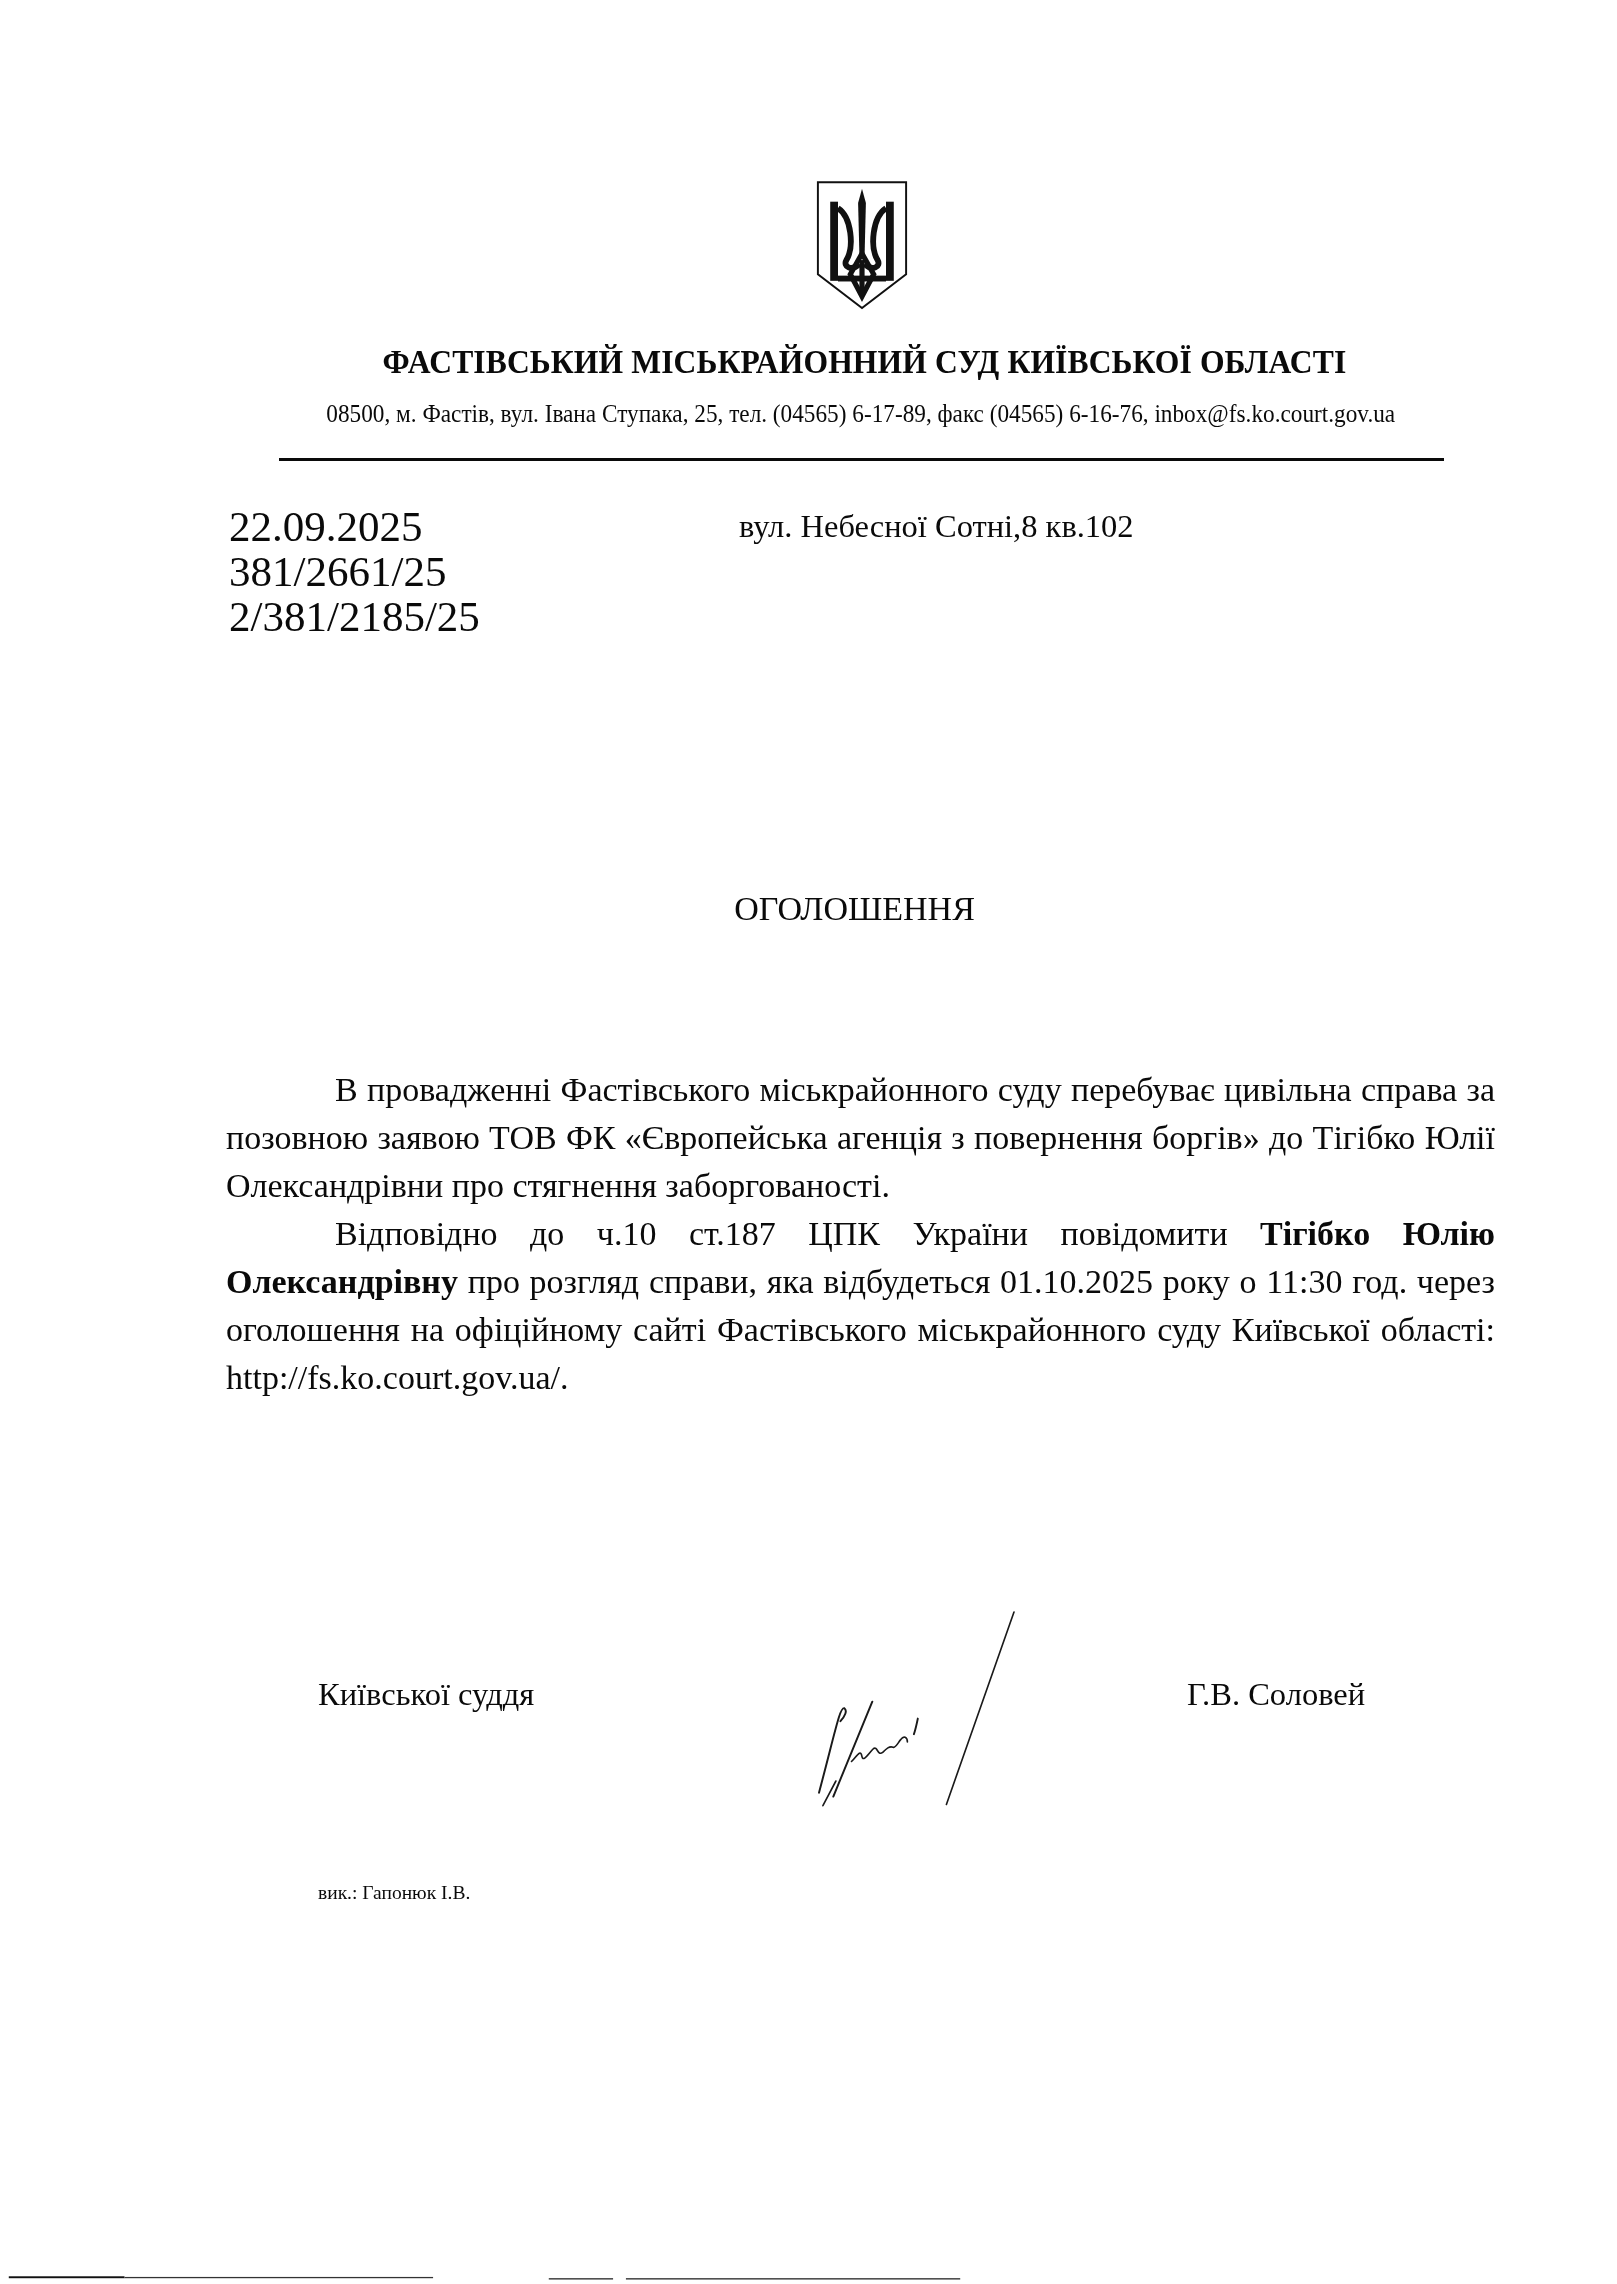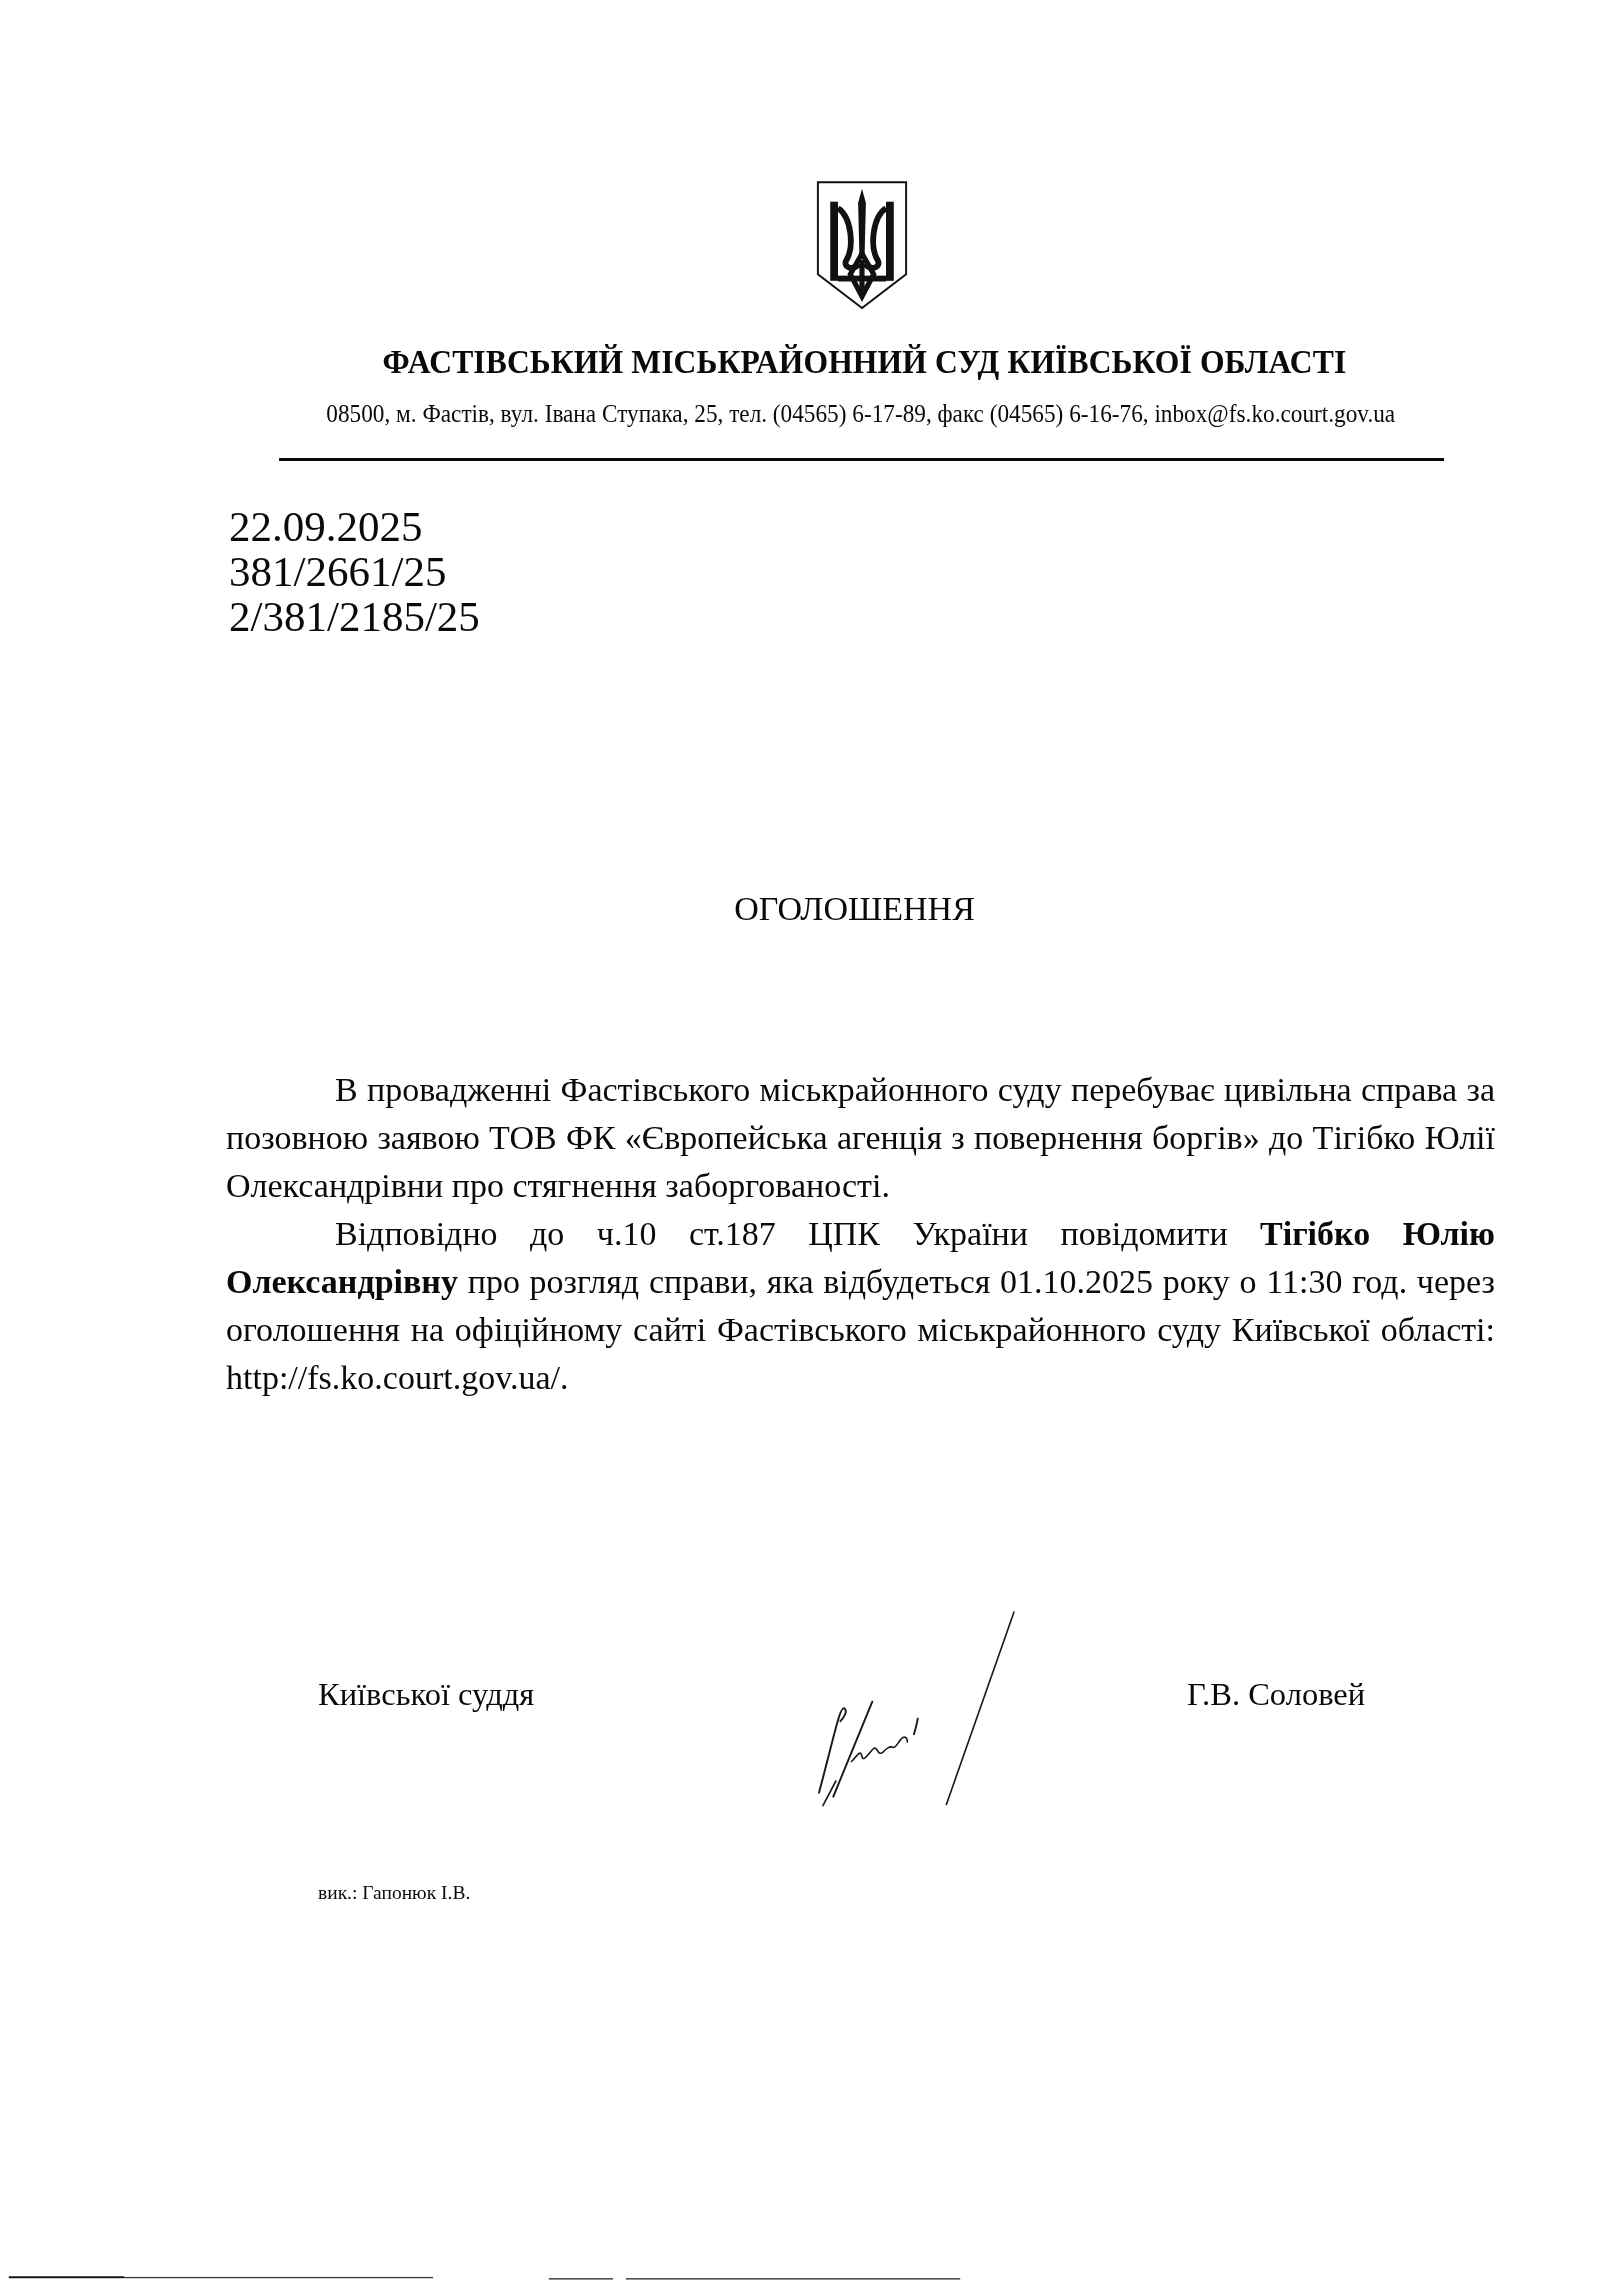--- a/index.html
+++ b/index.html
@@ -60,20 +60,21 @@
 </div>
 <div class="abs rule"></div>
 
 <div class="abs meta-left">
   <div>22.09.2025</div>
   <div>381/2661/25</div>
   <div>2/381/2185/25</div>
 </div>
 
 <div class="abs meta-right">
+  <div>вул. Небесної Сотні,8 кв.102</div>
 </div>
 
 <div class="abs heading">
   <span>ОГОЛОШЕННЯ</span>
 </div>
 
 <div class="abs body-text">
   <p>В провадженні Фастівського міськрайонного суду перебуває цивільна справа за позовною заявою ТОВ ФК «Європейська агенція з повернення боргів» до Тігібко Юлії Олександрівни  про стягнення заборгованості.</p>
   <p><span>Відповідно до ч.10 ст.187 ЦПК України повідомити </span><b>Тігібко Юлію Олександрівну</b><span>  про розгляд справи, яка відбудеться 01.10.2025 року  о 11:30 год. через оголошення на офіційному сайті Фастівського міськрайонного суду Київської області: http://fs.ko.court.gov.ua/.</span></p>
 </div>

